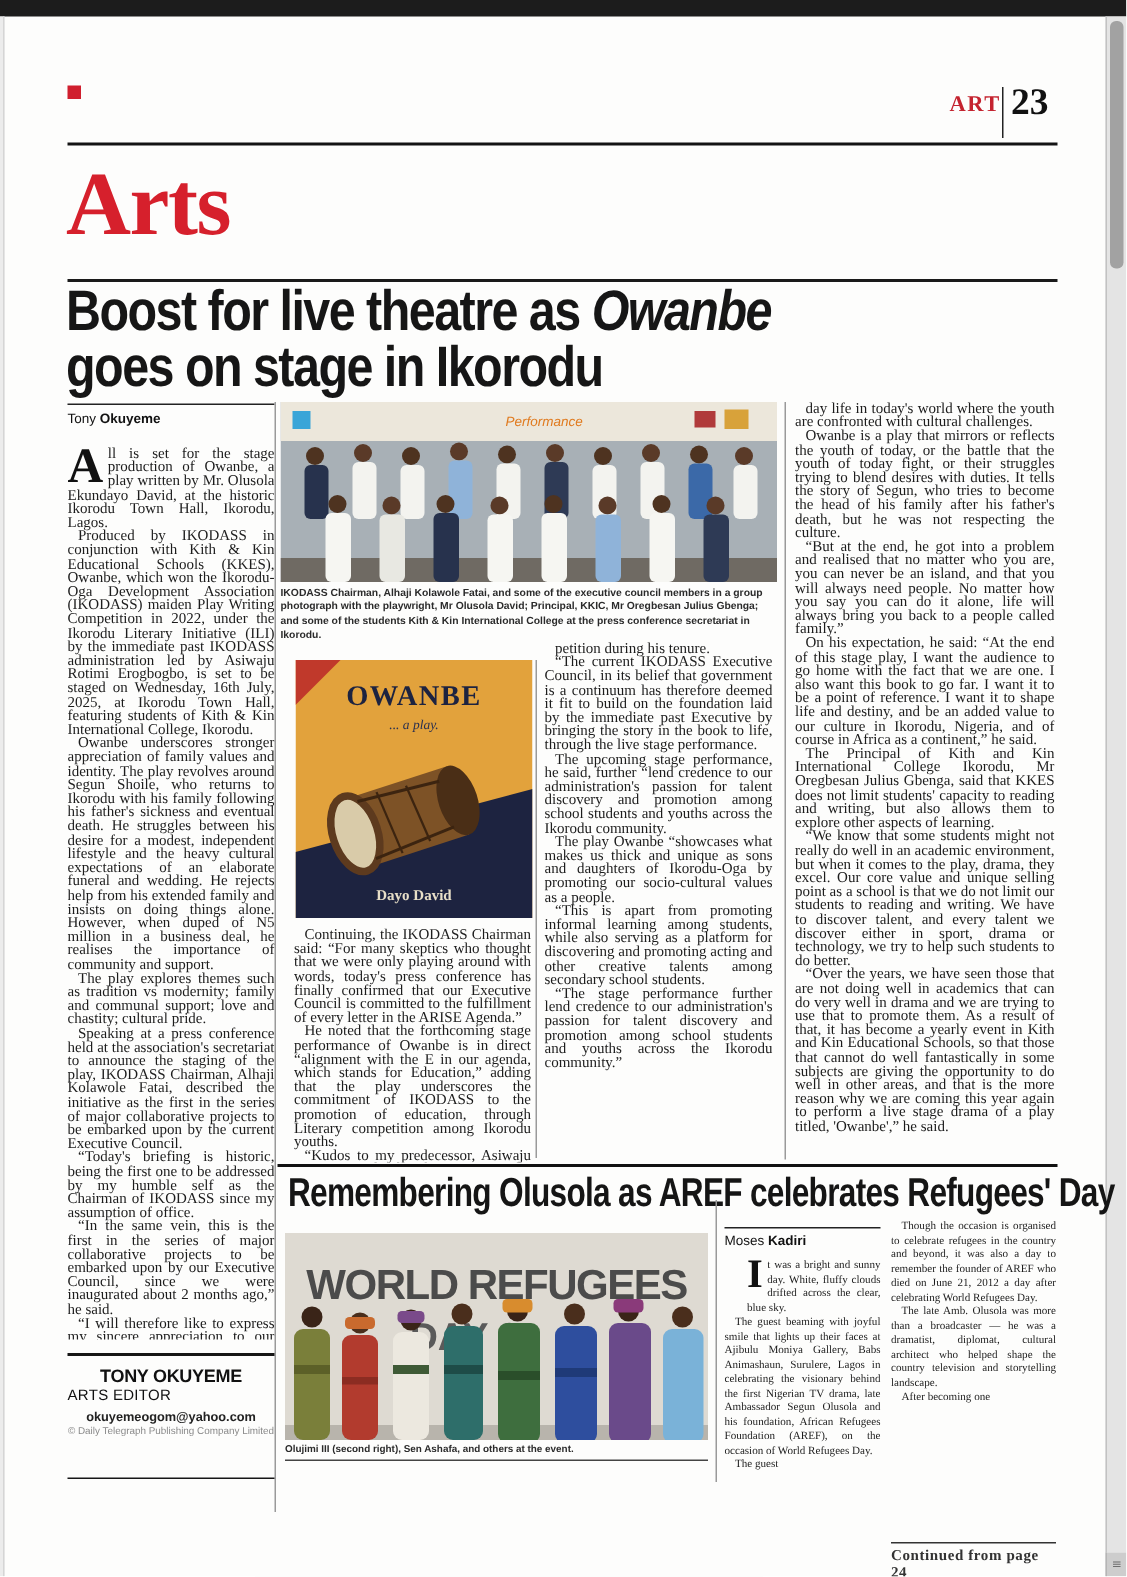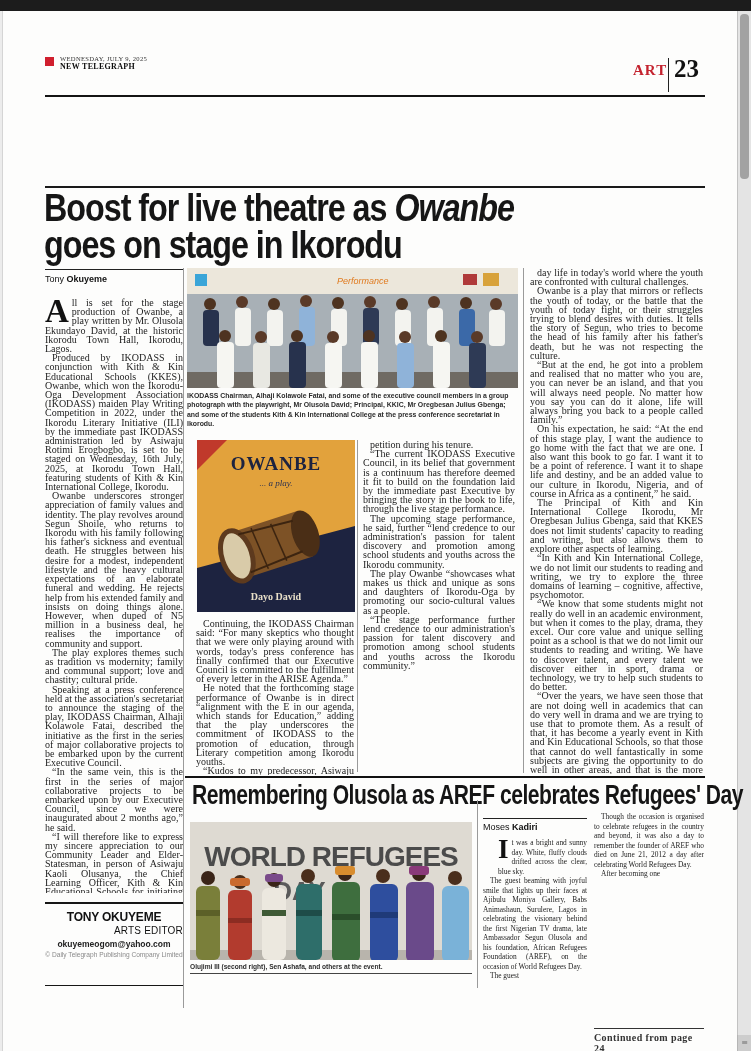--- a/index.html
+++ b/index.html
@@ -52,21 +52,21 @@
   .caption { font-family:"Liberation Sans",sans-serif; font-size:6.9px; line-height:9.3px;
              font-weight:bold; color:#2b2b2b; text-align:left; }
   .caption2 { font-family:"Liberation Sans",sans-serif; font-size:6.6px; font-weight:bold; color:#2b2b2b;
               border-bottom:1px solid #444; padding-bottom:3px; }
 
   
   .ed-rule1 { left:45px; top:902px; width:138px; height:2px; background:#161616; }
   .ed-rule2 { left:45px; top:985px; width:138px; height:1px; background:#161616; }
   .ed-name  { left:45px; top:910px; width:138px; text-align:center; font-family:"Liberation Sans",sans-serif;
               font-weight:bold; font-size:12px; letter-spacing:-.2px; color:#111; }
-  .ed-role  { left:45px; top:925px; width:138px; text-align:right; font-family:"Liberation Sans",sans-serif;
+  .ed-role  { left:45px; top:925px; width:138px; text-align:left; font-family:"Liberation Sans",sans-serif;
               font-size:10px; letter-spacing:.2px; color:#111; }
   .ed-email { left:45px; top:939px; width:138px; text-align:center; font-family:"Liberation Sans",sans-serif;
               font-weight:bold; font-size:8.5px; color:#222; }
   .ed-copy  { left:45px; top:951px; width:138px; text-align:center; font-family:"Liberation Sans",sans-serif;
               font-size:6.6px; line-height:8.4px; color:#8a8a8a; }
 
   
   .ra-toprule { left:185px; top:776px; width:520px; height:2px; background:#111; }
   .ra-headline { left:192px; top:780px; width:660px; font-family:"Liberation Sans",sans-serif; font-weight:bold;
                  font-size:27px; letter-spacing:-.6px; color:#151515; transform:scaleX(.78);
@@ -83,28 +83,25 @@
 
 <div class="screen">
 
   <div class="abs chrome-top"></div>
   <div class="abs edge-left"></div>
   <div class="abs scroll-track"></div>
   <div class="abs scroll-thumb"></div>
   <div class="abs scroll-corner">≡</div>
 
   <div class="abs red-square"></div>
-  <div class="abs date-block">
-    <div class="date-line">WEDNESDAY, JULY 9, 2025</div>
-    <div class="paper-name">NEW TELEGRAPH</div>
-  </div>
   <div class="abs sec-label">ART</div>
   <div class="abs sec-divider"></div>
   <div class="abs page-num">23</div>
   <div class="abs mast-rule"></div>
+  <div class="abs section-banner">Arts</div>
   <div class="abs head-rule"></div>
 
   <div class="abs headline">
     <div><span>Boost for live theatre as </span><span class="it">Owanbe</span></div>
     <div>goes on stage in Ikorodu</div>
   </div>
 
   <div class="abs byline-rule"></div>
   <div class="abs byline byline-main">
     <span>Tony</span>
@@ -115,20 +112,21 @@
   <div class="abs vline" style="left:357px; top:440px; height:332px;"></div>
   <div class="abs vline" style="left:523px; top:268px; height:505px;"></div>
 
   <div class="abs col dc" style="left:45px; top:298px; width:138px; height:595px;">
 
   <p class="body-p">All is set for the stage production of Owanbe, a play written by Mr. Olusola Ekundayo David, at the historic Ikorodu Town Hall, Ikorodu, Lagos.</p>
       <p class="body-p">Produced by IKODASS in conjunction with Kith &amp; Kin Educational Schools (KKES), Owanbe, which won the Ikorodu-Oga Development Association (IKODASS) maiden Play Writing Competition in 2022, under the Ikorodu Literary Initiative (ILI) by the immediate past IKODASS administration led by Asiwaju Rotimi Erogbogbo, is set to be staged on Wednesday, 16th July, 2025, at Ikorodu Town Hall, featuring students of Kith &amp; Kin International College, Ikorodu.</p>
       <p class="body-p">Owanbe underscores stronger appreciation of family values and identity. The play revolves around Segun Shoile, who returns to Ikorodu with his family following his father's sickness and eventual death. He struggles between his desire for a modest, independent lifestyle and the heavy cultural expectations of an elaborate funeral and wedding. He rejects help from his extended family and insists on doing things alone. However, when duped of N5 million in a business deal, he realises the importance of community and support.</p>
       <p class="body-p">The play explores themes such as tradition vs modernity; family and communal support; love and chastity; cultural pride.</p>
       <p class="body-p">Speaking at a press conference held at the association's secretariat to announce the staging of the play, IKODASS Chairman, Alhaji Kolawole Fatai, described the initiative as the first in the series of major collaborative projects to be embarked upon by the current Executive Council.</p>
+      <p class="body-p">“Today's briefing is historic, being the first one to be addressed by my humble self as the Chairman of IKODASS since my assumption of office.</p>
       <p class="body-p">“In the same vein, this is the first in the series of major collaborative projects to be embarked upon by our Executive Council, since we were inaugurated about 2 months ago,” he said.</p>
       <p class="body-p">“I will therefore like to express my sincere appreciation to our Community Leader and Elder-Statesman, in person of Asiwaju Kaoli Olusanya, the Chief Learning Officer, Kith &amp; Kin Educational Schools for initiating this strategic partnership,” he added, noting that when the current IKODASS Executive Council was inaugurated, they adopted a development agenda with the acronym, A-R-I-S-E; IKODASS-A-R-I-S-E, Ikorodu Oga Gbe'ra!</p>
     </div>
 
   <svg class="abs" style="left:187px; top:268px;" width="331" height="120" viewBox="0 0 331 120">
     <rect width="331" height="120" fill="#a8b0b6"></rect>
     <rect width="331" height="26" fill="#ece7db"></rect>
     <rect x="8" y="6" width="12" height="12" fill="#3aa5d8"></rect>
     <rect x="296" y="5" width="16" height="13" fill="#d8a23a"></rect>
     <rect x="276" y="6" width="14" height="11" fill="#b03a3a"></rect>
@@ -233,37 +231,37 @@
     <text x="79" y="160" text-anchor="middle" font-family="Liberation Serif, serif" font-size="10" font-weight="bold" fill="#e8dfc8">Dayo David</text>
   </svg>
 
   <div class="abs col" style="left:196px; top:619px; width:158px; height:156px;">
 
   <p class="body-p">Continuing, the IKODASS Chairman said: “For many skeptics who thought that we were only playing around with words, today's press conference has finally confirmed that our Executive Council is committed to the fulfillment of every letter in the ARISE Agenda.”</p>
       <p class="body-p">He noted that the forthcoming stage performance of Owanbe is in direct “alignment with the E in our agenda, which stands for Education,” adding that the play underscores the commitment of IKODASS to the promotion of education, through Literary competition among Ikorodu youths.</p>
       <p class="body-p">“Kudos to my predecessor, Asiwaju Rotimi Erogbogbo for initiating the com-</p>
     </div>
 
-  <div class="abs col" style="left:363px; top:440px; width:152px; height:335px;">
+  <div class="abs col" style="left:363px; top:428px; width:152px; height:335px;">
 
   <p class="body-p">petition during his tenure.</p>
       <p class="body-p">“The current IKODASS Executive Council, in its belief that government is a continuum has therefore deemed it fit to build on the foundation laid by the immediate past Executive by bringing the story in the book to life, through the live stage performance.</p>
       <p class="body-p">The upcoming stage performance, he said, further “lend credence to our administration's passion for talent discovery and promotion among school students and youths across the Ikorodu community.</p>
       <p class="body-p">The play Owanbe “showcases what makes us thick and unique as sons and daughters of Ikorodu-Oga by promoting our socio-cultural values as a people.</p>
+      <p class="body-p">“This is apart from promoting informal learning among students, while also serving as a platform for discovering and promoting acting and other creative talents among secondary school students.</p>
       <p class="body-p">“The stage performance further lend credence to our administration's passion for talent discovery and promotion among school students and youths across the Ikorodu community.”</p>
     </div>
 
   <div class="abs col" style="left:530px; top:268px; width:173px; height:506px;">
 
   <p class="body-p">day life in today's world where the youth are confronted with cultural challenges.</p>
       <p class="body-p">Owanbe is a play that mirrors or reflects the youth of today, or the battle that the youth of today fight, or their struggles trying to blend desires with duties. It tells the story of Segun, who tries to become the head of his family after his father's death, but he was not respecting the culture.</p>
       <p class="body-p">“But at the end, he got into a problem and realised that no matter who you are, you can never be an island, and that you will always need people. No matter how you say you can do it alone, life will always bring you back to a people called family.”</p>
       <p class="body-p">On his expectation, he said: “At the end of this stage play, I want the audience to go home with the fact that we are one. I also want this book to go far. I want it to be a point of reference. I want it to shape life and destiny, and be an added value to our culture in Ikorodu, Nigeria, and of course in Africa as a continent,” he said.</p>
       <p class="body-p">The Principal of Kith and Kin International College Ikorodu, Mr Oregbesan Julius Gbenga, said that KKES does not limit students' capacity to reading and writing, but also allows them to explore other aspects of learning.</p>
-      <p class="body-p">“In Kith and Kin International College, we do not limit our students to reading and writing, we try to explore the three domains of learning – cognitive, affective, psychomotor.</p>
       <p class="body-p">“We know that some students might not really do well in an academic environment, but when it comes to the play, drama, they excel. Our core value and unique selling point as a school is that we do not limit our students to reading and writing. We have to discover talent, and every talent we discover either in sport, drama or technology, we try to help such students to do better.</p>
       <p class="body-p">“Over the years, we have seen those that are not doing well in academics that can do very well in drama and we are trying to use that to promote them. As a result of that, it has become a yearly event in Kith and Kin Educational Schools, so that those that cannot do well fantastically in some subjects are giving the opportunity to do well in other areas, and that is the more reason why we are coming this year again to perform a live stage drama of a play titled, 'Owanbe',” he said.</p>
     </div>
 
   <div class="abs ed-rule1"></div>
   <div class="abs ed-name">TONY OKUYEME</div>
   <div class="abs ed-role">ARTS EDITOR</div>
   <div class="abs ed-email">okuyemeogom@yahoo.com</div>
   <div class="abs ed-copy">© Daily Telegraph Publishing Company Limited</div>
   <div class="abs ed-rule2"></div>
@@ -331,17 +329,18 @@
   </div>
   <div class="abs col dc2" style="left:483px; top:838px; width:104px; height:150px;">
 
   <p class="ra-p">It was a bright and sunny day. White, fluffy clouds drifted across the clear, blue sky.</p>
       <p class="ra-p">The guest beaming with joyful smile that lights up their faces at Ajibulu Moniya Gallery, Babs Animashaun, Surulere, Lagos in celebrating the visionary behind the first Nigerian TV drama, late Ambassador Segun Olusola and his foundation, African Refugees Foundation (AREF), on the occasion of World Refugees Day.</p>
       <p class="ra-p">The guest</p>
     </div>
   <div class="abs col" style="left:594px; top:812px; width:110px; height:172px;">
 
   <p class="ra-p">Though the occasion is organised to celebrate refugees in the country and beyond, it was also a day to remember the founder of AREF who died on June 21, 2012 a day after celebrating World Refugees Day.</p>
+      <p class="ra-p">The late Amb. Olusola was more than a broadcaster — he was a dramatist, diplomat, cultural architect who helped shape the country television and storytelling landscape.</p>
       <p class="ra-p">After becoming one</p>
     </div>
   <div class="abs continued" style="left:594px; top:992px; width:110px;">Continued from page 24</div>
 
 </div>
 
 </body></html>

